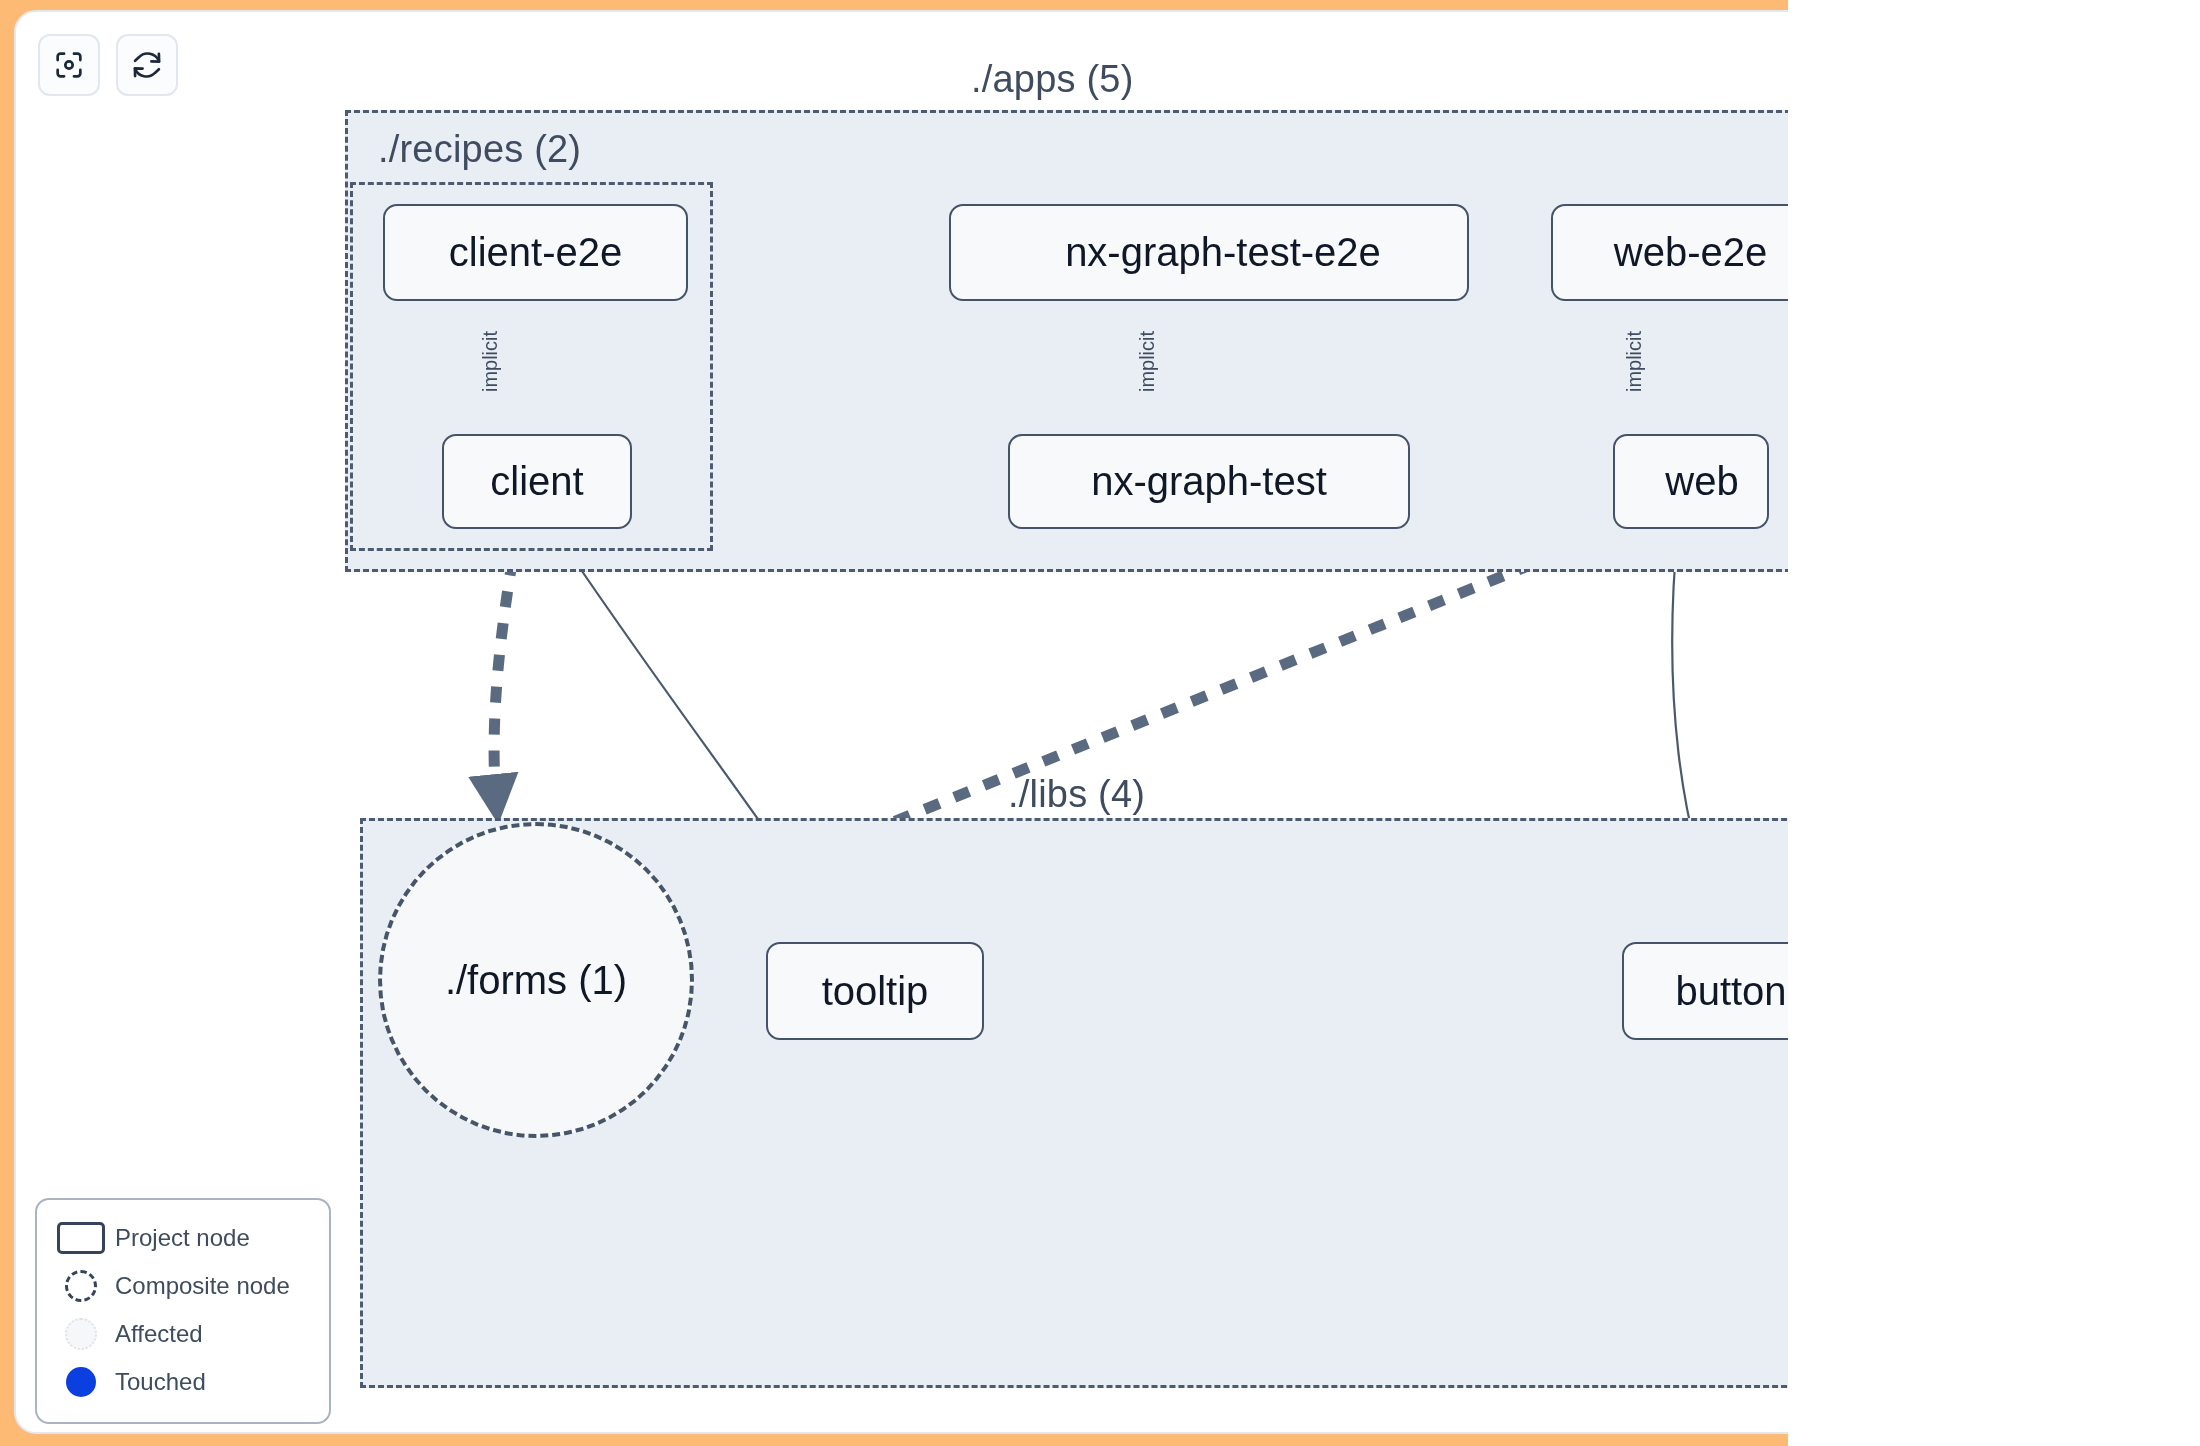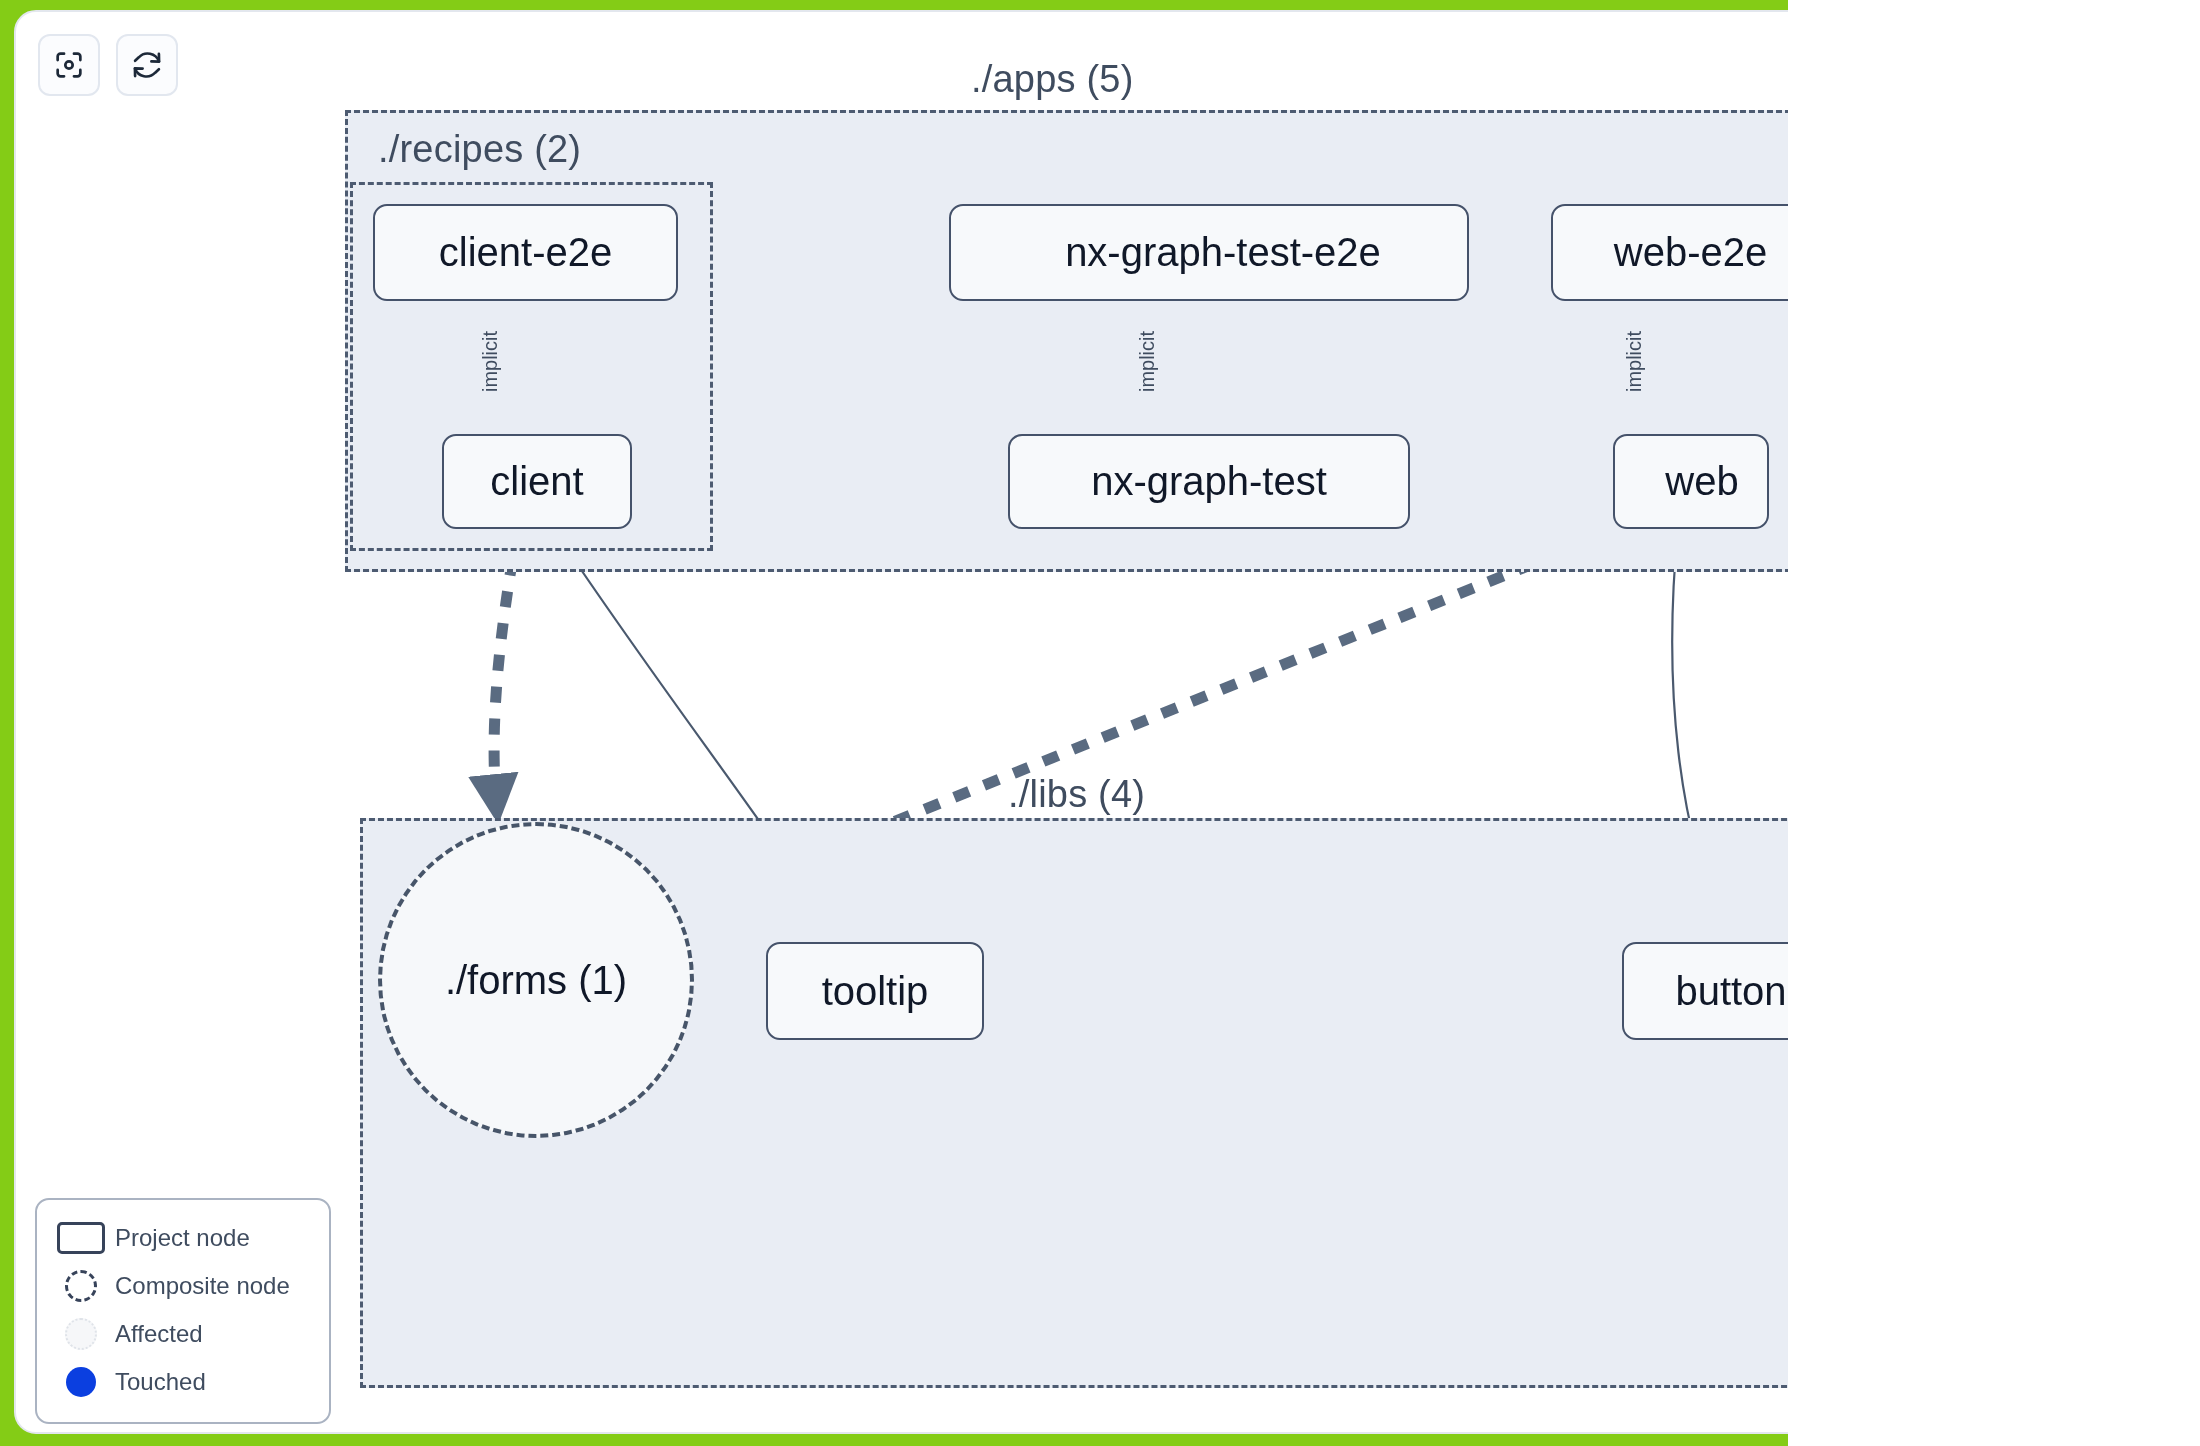--- a/index.html
+++ b/index.html
@@ -7,21 +7,21 @@
     margin: 0;
     padding: 0;
     background: #ffffff;
     font-family: "Liberation Sans", sans-serif;
   }
   #root {
     position: relative;
     width: 1788px;
     height: 1446px;
     overflow: hidden;
-    background: #84cc16;
+    background: #fdba74;
   }
 
   
   .canvas-frame {
     position: absolute;
     left: 14px;
     top: 10px;
     width: 2170px;
     height: 1424px;
     border: 2px solid #e3e7ee;
@@ -246,21 +246,21 @@
 
     <path d="M 1678 528 C 1662 690, 1680 830, 1723 928" fill="none" stroke="#4a596e" stroke-width="2.2" marker-end="url(#arrow-thin)"></path>
 
     <path d="M 498 1138 C 481 1190, 478 1222, 487 1250" fill="none" stroke="#5a6b81" stroke-width="11" stroke-dasharray="16 16" marker-end="url(#arrow-thick)"></path>
   </svg>
 
   <div class="edge-label" style="left:460px; top:350px; transform:rotate(-90deg);">implicit</div>
   <div class="edge-label" style="left:1117px; top:350px; transform:rotate(-90deg);">implicit</div>
   <div class="edge-label" style="left:1604px; top:350px; transform:rotate(-90deg);">implicit</div>
 
-  <div class="node" style="left:373px; top:204px; width:305px; height:97px;">client-e2e</div>
+  <div class="node" style="left:383px; top:204px; width:305px; height:97px;">client-e2e</div>
 
   <div class="node" style="left:442px; top:434px; width:190px; height:95px;">client</div>
 
   <div class="node" style="left:949px; top:204px; width:520px; height:97px;padding-left:28px;">nx-graph-test-e2e</div>
 
   <div class="node" style="left:1008px; top:434px; width:402px; height:95px;">nx-graph-test</div>
 
   <div class="node" style="left:1551px; top:204px; width:279px; height:97px;">web-e2e</div>
 
   <div class="node" style="left:1613px; top:434px; width:156px; height:95px;padding-left:22px;">web</div>

